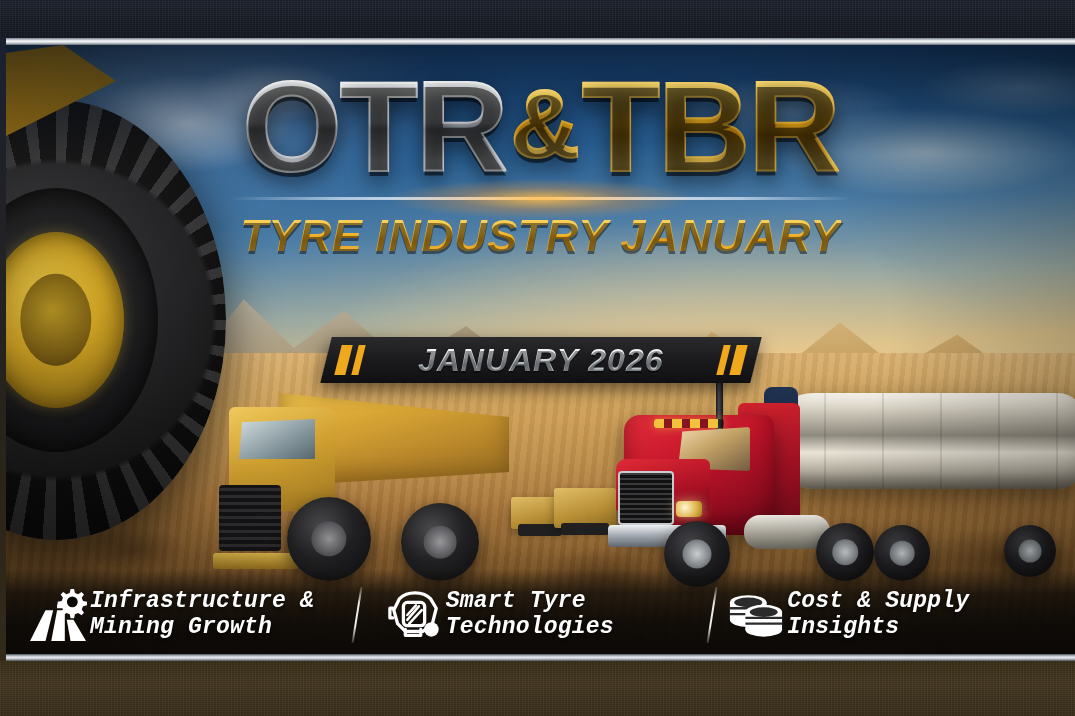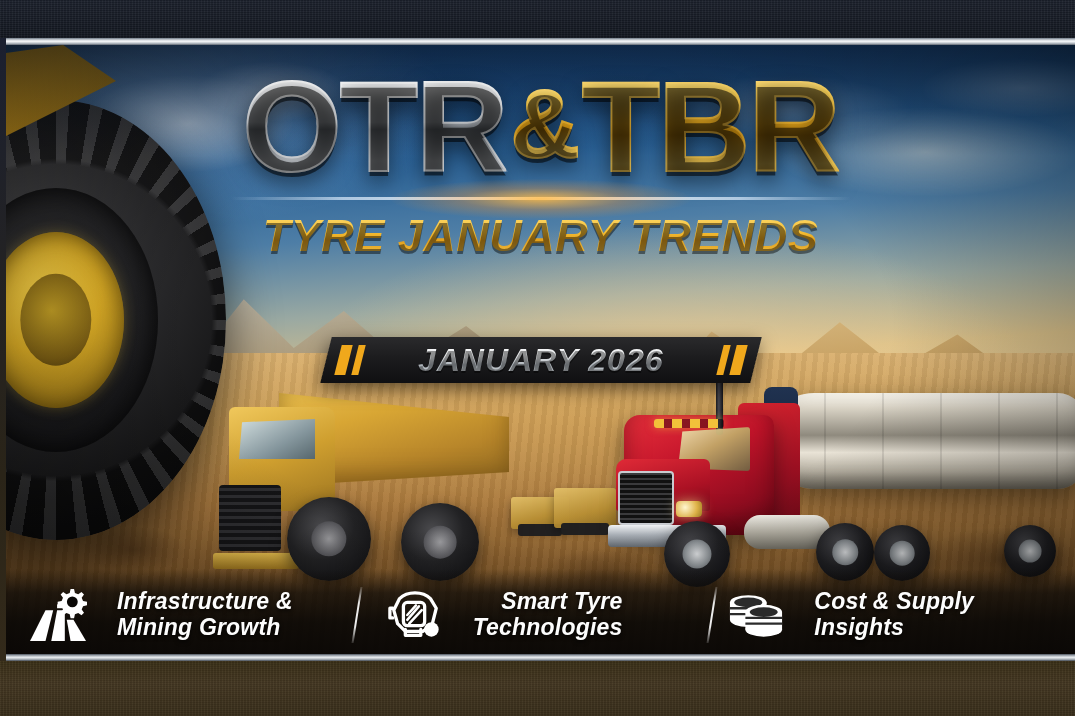--- a/index.html
+++ b/index.html
@@ -317,23 +317,23 @@
     text-shadow:0 2px 0 rgba(0,0,0,.4);
   }
 
   
   .feature-bar {
     position:absolute; left:0; bottom:0; width:100%; height:92px; z-index:40;
     background:linear-gradient(180deg, rgba(12,10,8,0) 0%, rgba(14,11,8,.72) 26%, rgba(10,8,6,.90) 58%, rgba(8,6,5,.94) 100%);
     display:flex; align-items:center; padding:0 22px;
   }
   .feature {
-    display:flex; align-items:center; gap:27px; flex:1; min-width:0;
-  }
-  .feature.f2 { padding-left:26px;text-align:right; }
+    display:flex; align-items:center; gap:0; flex:1; min-width:0;font-family:Liberation Mono, monospace;
+  }
+  .feature.f2 { padding-left:26px; }
   .feature.f3 { padding-left:12px; }
   .f-icon { width:62px; height:56px; flex:0 0 auto; position:relative; }
   .f-label {
     font-size:23px; font-weight:700; font-style:italic; color:#fdfdfd;
     line-height:1.12; letter-spacing:.2px;
     text-shadow:0 2px 4px rgba(0,0,0,.75);
     white-space:pre-line;
   }
   .f-divider {
     width:2px; height:56px; flex:0 0 auto;
@@ -405,21 +405,21 @@
       <div class="rig-tyre rt4"></div>
     </div>
 
     <div class="vignette"></div>
 
     <div class="headline">
       <div class="title-main">
         <span class="t-silver">OTR</span><span class="t-gold t-amp">&amp;</span><span class="t-gold">TBR</span>
       </div>
       <div class="flare-line"></div>
-      <div class="title-sub">TYRE JANUARY TRENDS</div>
+      <div class="title-sub">TYRE INDUSTRY JANUARY</div>
     </div>
 
     <div class="date-banner">
       <div class="slashes">
         <div class="slash" style="transform:skewX(0deg)"></div>
         <div class="slash thin"></div>
       </div>
       <div class="date-text">JANUARY 2026</div>
       <div class="slashes">
         <div class="slash thin"></div>

